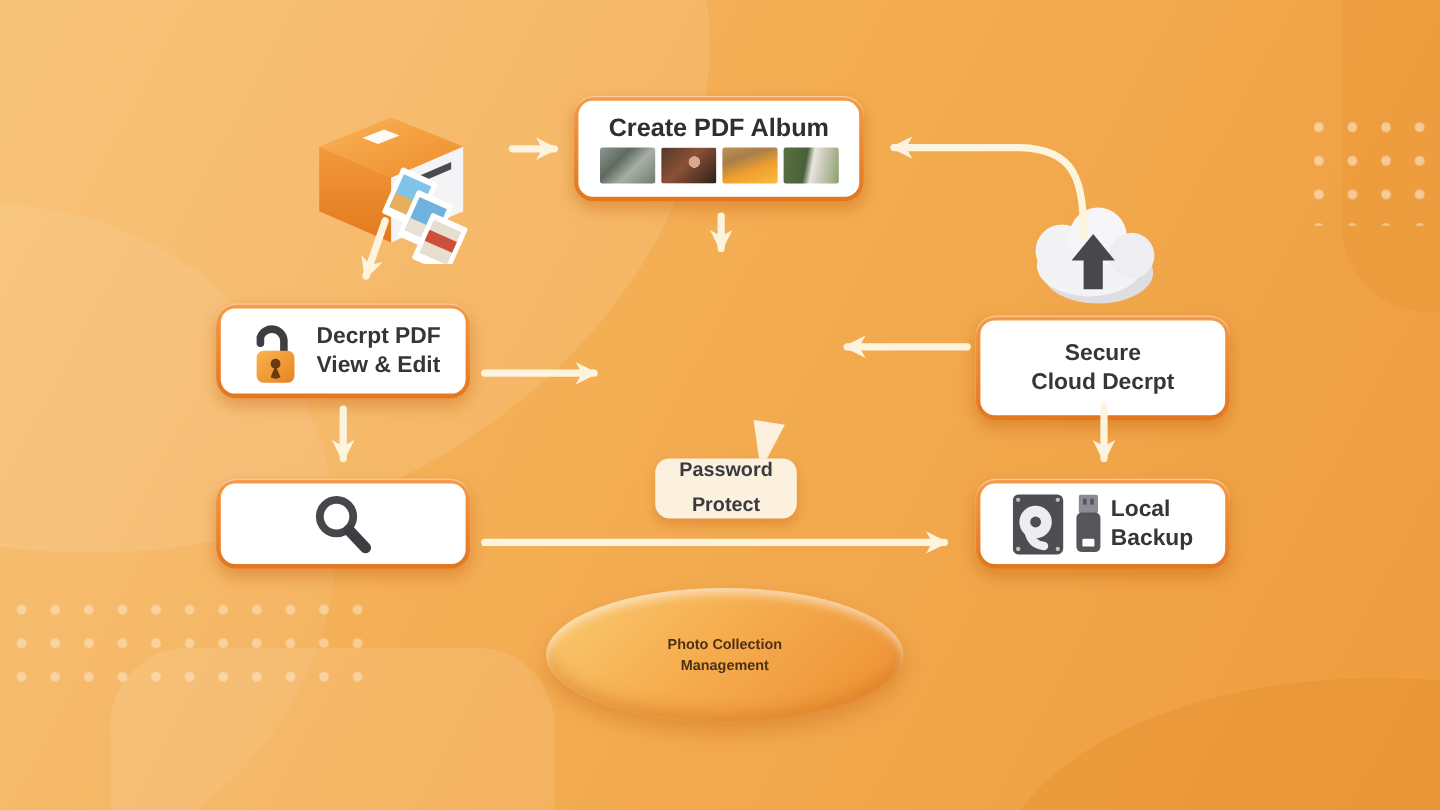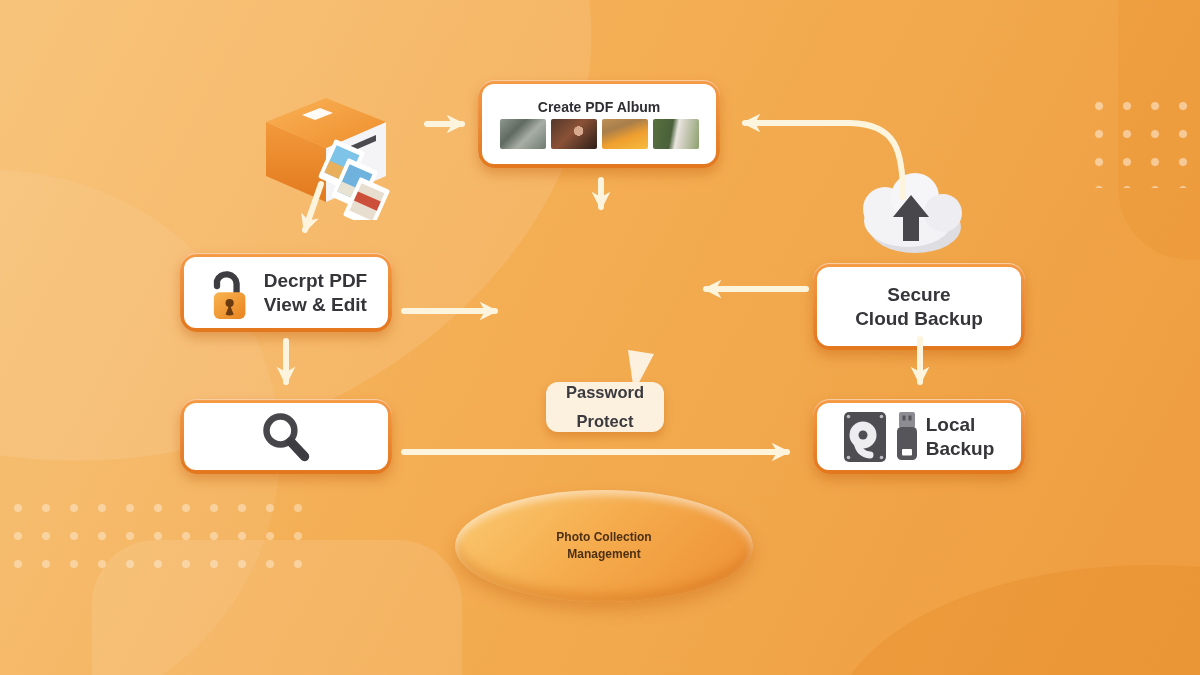--- a/index.html
+++ b/index.html
@@ -24,21 +24,21 @@
   .obox{position:absolute;padding:4px;border-radius:17px;box-sizing:border-box;
         background:linear-gradient(180deg,#f59a45,#e2771e);
         box-shadow:0 6px 12px rgba(186,84,6,.35), inset 0 1px 1px rgba(255,255,255,.55);}
   .obox .inner{width:100%;height:100%;background:#ffffff;border-radius:12px;
         display:flex;align-items:center;justify-content:center;gap:11px;box-sizing:border-box;padding:0 12px;}
   .box-label{font-weight:bold;color:#35353a;font-size:19px;line-height:1.26;}
   .center{text-align:center;}
 
   .b-create{left:478px;top:80px;width:242px;height:88px;}
   .b-create .inner{flex-direction:column;gap:4px;padding:6px 10px;}
-  .b-create .title{font-weight:bold;font-size:14px;color:#2e2e33;text-align:right;}
+  .b-create .title{font-weight:bold;font-size:21px;color:#2e2e33;text-align:right;}
   .thumbrow{display:flex;gap:5px;}
   .thumb{width:46px;height:30px;border-radius:2px;}
   .th1{background:linear-gradient(135deg,#8e978f 0%,#5f6a60 35%,#a8aea6 60%,#707b70 100%);}
   .th2{background:radial-gradient(circle at 60% 40%,#d8a98c 0 14%,rgba(0,0,0,0) 15%),
         linear-gradient(135deg,#54392a,#8a5137 45%,#2e2018);}
   .th3{background:linear-gradient(160deg,#c09058 0%,#a87e4a 30%,#ef9f2f 60%,#f7bc3e 100%);}
   .th4{background:linear-gradient(100deg,#58713f 0%,#49603a 40%,#e9e6df 52%,#d7d3c8 62%,#8ba06c 100%);}
 
   .b-decrypt{left:180px;top:253px;width:212px;height:79px;}
   .b-organize{left:180px;top:399px;width:212px;height:75px;}
@@ -187,21 +187,21 @@
   </svg>
   <div class="tooltip">
     <div>Password</div>
     <div>Protect</div>
   </div>
 
   <div class="obox b-secure">
     <div class="inner">
       <div class="box-label center">
         <div>Secure</div>
-        <div>Cloud Backup</div>
+        <div>Cloud Decrpt</div>
       </div>
     </div>
   </div>
 
   <div class="obox b-organize">
     <div class="inner">
       <svg width="52" height="52" viewBox="0 0 56 56">
         <circle cx="22" cy="21" r="15" fill="none" stroke="#46464b" stroke-width="7"></circle>
         <line x1="33" y1="33" x2="48" y2="49" stroke="#3d3d42" stroke-width="10" stroke-linecap="round"></line>
       </svg>

